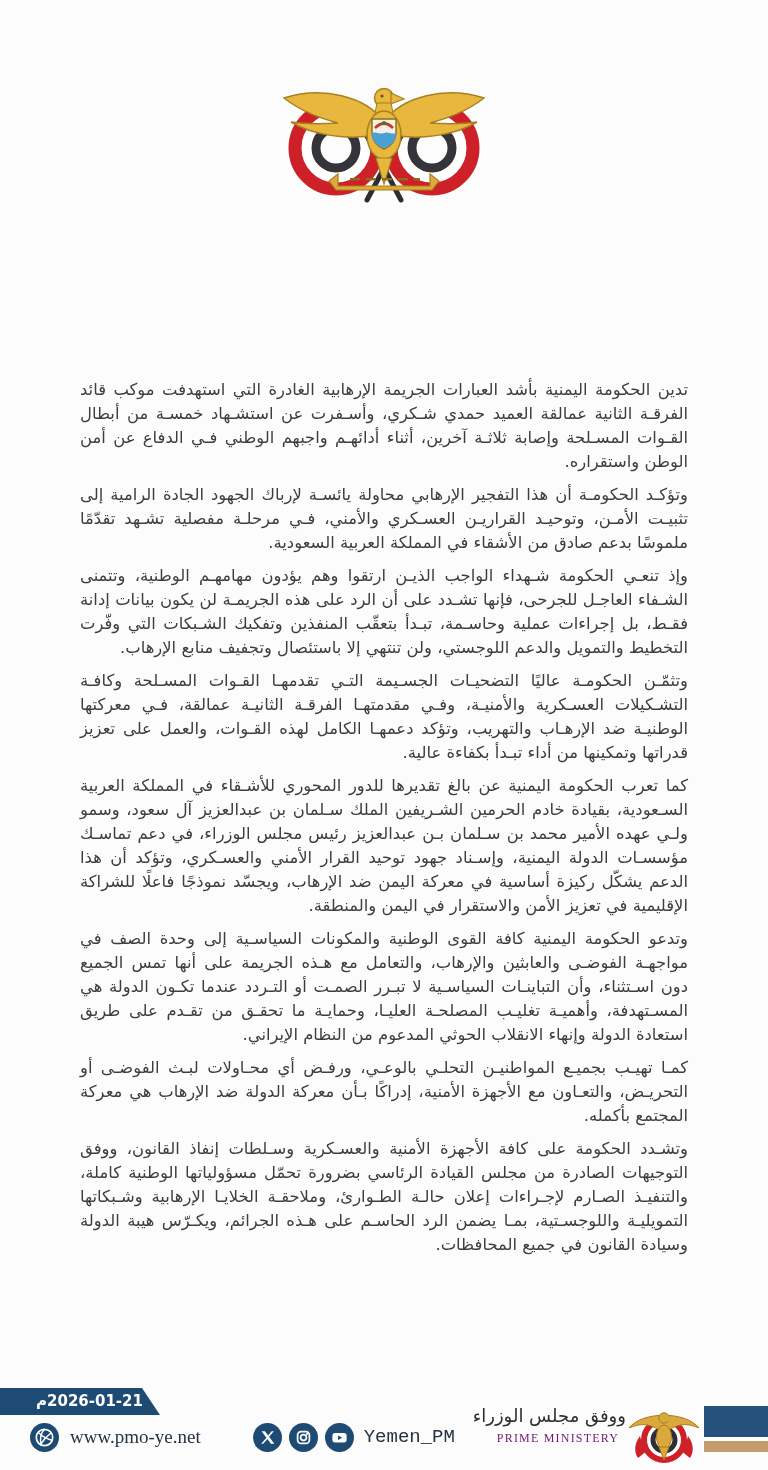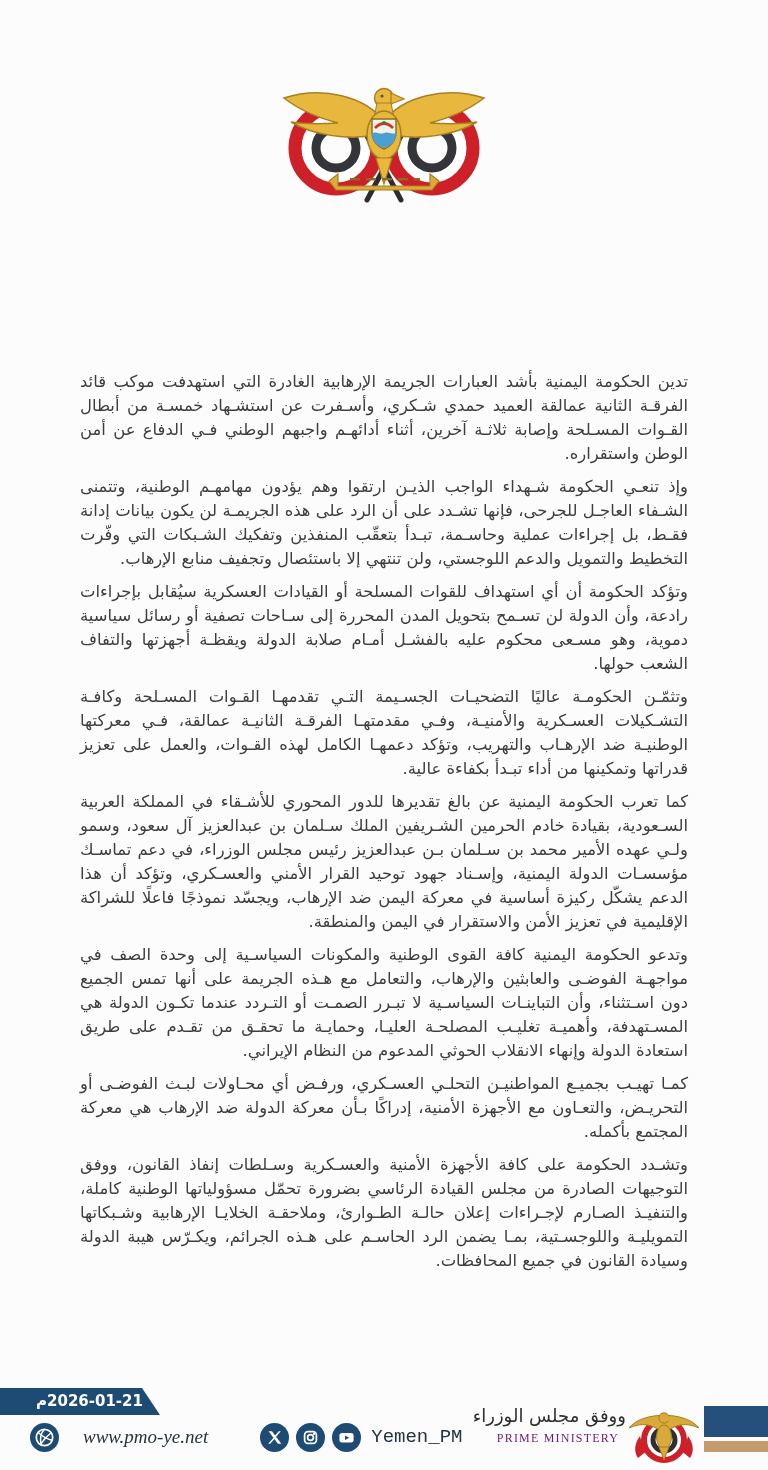--- a/index.html
+++ b/index.html
@@ -16,40 +16,40 @@
     direction:rtl;text-align:right;color:#c2272d;
     font-weight:bold;font-size:25px;line-height:37px;
   }
   .title div{white-space:nowrap;}
   
   .body-text{
     position:absolute;top:370px;right:80px;left:80px;
     direction:rtl;text-align:justify;color:#3d3d3d;
     font-size:16.4px;line-height:24px;
   }
-  .body-text p{margin:0 0 9px 0;}
+  .body-text p{margin:8px 0 9px 0;}
   
   .date-ribbon{
     position:absolute;top:1388px;left:0;width:160px;height:27px;
     background:#1d4b74;color:#ffffff;
     clip-path:polygon(0 0, calc(100% - 18px) 0, 100% 100%, 0 100%);
     direction:rtl;text-align:center;
     font-size:15px;font-weight:bold;line-height:27px;
     padding-left:19px;box-sizing:border-box;
   }
   .social-row{
     position:absolute;top:1420px;left:30px;height:34px;
     display:flex;align-items:center;
   }
   .social-row .icon{width:29px;height:29px;display:inline-block;}
   .footer-serif{
     font-family:"Liberation Serif", serif;
     font-size:19px;color:#253341;white-space:nowrap;
   }
-  .site-text{margin-left:24px;font-style:italic;}
+  .site-text{margin-left:11px;}
   .icon-group{display:flex;align-items:center;gap:7px;margin-left:52px;}
   .handle-text{margin-left:10px;font-family:Liberation Mono, monospace;}
   .pm-text{
     position:absolute;top:1404px;left:490px;width:136px;text-align:center;
   }
   .pm-ar{
     direction:rtl;font-size:18px;color:#2e2e2e;line-height:24px;white-space:nowrap;
   }
   .pm-en{
     font-family:"Liberation Serif", serif;font-size:12px;letter-spacing:1.2px;
@@ -105,26 +105,26 @@
       <rect x="136" y="102" width="6" height="2.4"></rect>
     </g>
   </svg>
 </div>
 
 <div class="title">
 </div>
 
 <div class="body-text">
   <p>تدين الحكومة اليمنية بأشد العبارات الجريمة الإرهابية الغادرة التي استهدفت موكب قائد الفرقـة الثانية عمالقة العميد حمدي شـكري، وأسـفرت عن استشـهاد خمسـة من أبطال القـوات المسـلحة وإصابة ثلاثـة آخرين، أثناء أدائهـم واجبهم الوطني فـي الدفاع عن أمن الوطن واستقراره.</p>
+  <p>وتؤكـد الحكومـة أن هذا التفجير الإرهابي محاولة يائسـة لإرباك الجهود الجادة الرامية إلى تثبيـت الأمـن، وتوحيـد القراريـن العسـكري والأمني، فـي مرحلـة مفصلية تشـهد تقدّمًا ملموسًا بدعم صادق من الأشقاء في المملكة العربية السعودية.</p>
   <p>وإذ تنعـي الحكومة شـهداء الواجب الذيـن ارتقوا وهم يؤدون مهامهـم الوطنية، وتتمنى الشـفاء العاجـل للجرحى، فإنها تشـدد على أن الرد على هذه الجريمـة لن يكون بيانات إدانة فقـط، بل إجراءات عملية وحاسـمة، تبـدأ بتعقّب المنفذين وتفكيك الشـبكات التي وفّرت التخطيط والتمويل والدعم اللوجستي، ولن تنتهي إلا باستئصال وتجفيف منابع الإرهاب.</p>
-  <p>وتؤكد الحكومة أن أي استهداف للقوات المسلحة أو القيادات العسكرية سيُقابل بإجراءات رادعة، وأن الدولة لن تسـمح بتحويل المدن المحررة إلى سـاحات تصفية أو رسائل سياسية دموية، وهو مسـعى محكوم عليه بالفشـل أمـام صلابة الدولة ويقظـة أجهزتها والتفاف الشعب حولها.</p>
   <p>وتثمّـن الحكومـة عاليًا التضحيـات الجسـيمة التـي تقدمهـا القـوات المسـلحة وكافـة التشـكيلات العسـكرية والأمنيـة، وفـي مقدمتهـا الفرقـة الثانيـة عمالقة، فـي معركتها الوطنيـة ضد الإرهـاب والتهريب، وتؤكد دعمهـا الكامل لهذه القـوات، والعمل على تعزيز قدراتها وتمكينها من أداء تبـدأ بكفاءة عالية.</p>
   <p>كما تعرب الحكومة اليمنية عن بالغ تقديرها للدور المحوري للأشـقاء في المملكة العربية السـعودية، بقيادة خادم الحرمين الشـريفين الملك سـلمان بن عبدالعزيز آل سعود، وسمو ولـي عهده الأمير محمد بن سـلمان بـن عبدالعزيز رئيس مجلس الوزراء، في دعم تماسـك مؤسسـات الدولة اليمنية، وإسـناد جهود توحيد القرار الأمني والعسـكري، وتؤكد أن هذا الدعم يشكّل ركيزة أساسية في معركة اليمن ضد الإرهاب، ويجسّد نموذجًا فاعلًا للشراكة الإقليمية في تعزيز الأمن والاستقرار في اليمن والمنطقة.</p>
   <p>وتدعو الحكومة اليمنية كافة القوى الوطنية والمكونات السياسـية إلى وحدة الصف في مواجهـة الفوضـى والعابثين والإرهاب، والتعامل مع هـذه الجريمة على أنها تمس الجميع دون اسـتثناء، وأن التباينـات السياسـية لا تبـرر الصمـت أو التـردد عندما تكـون الدولة هي المسـتهدفة، وأهميـة تغليـب المصلحـة العليـا، وحمايـة ما تحقـق من تقـدم على طريق استعادة الدولة وإنهاء الانقلاب الحوثي المدعوم من النظام الإيراني.</p>
-  <p>كمـا تهيـب بجميـع المواطنيـن التحلـي العسـكري، ورفـض أي محـاولات لبـث الفوضـى أو التحريـض، والتعـاون مع الأجهزة الأمنية، إدراكًا بـأن معركة الدولة ضد الإرهاب هي معركة المجتمع بأكمله.</p>
+  <p>كمـا تهيـب بجميـع المواطنيـن التحلـي بالوعـي، ورفـض أي محـاولات لبـث الفوضـى أو التحريـض، والتعـاون مع الأجهزة الأمنية، إدراكًا بـأن معركة الدولة ضد الإرهاب هي معركة المجتمع بأكمله.</p>
   <p>وتشـدد الحكومة على كافة الأجهزة الأمنية والعسـكرية وسـلطات إنفاذ القانون، ووفق التوجيهات الصادرة من مجلس القيادة الرئاسي بضرورة تحمّل مسؤولياتها الوطنية كاملة، والتنفيـذ الصـارم لإجـراءات إعلان حالـة الطـوارئ، وملاحقـة الخلايـا الإرهابية وشـبكاتها التمويليـة واللوجسـتية، بمـا يضمن الرد الحاسـم على هـذه الجرائم، ويكـرّس هيبة الدولة وسيادة القانون في جميع المحافظات.</p>
 </div>
 
 <div class="date-ribbon">
   <span>2026-01-21م</span>
 </div>
 
 <div class="social-row">
   <span class="icon">
     <svg width="29" height="29" viewBox="0 0 29 29">

